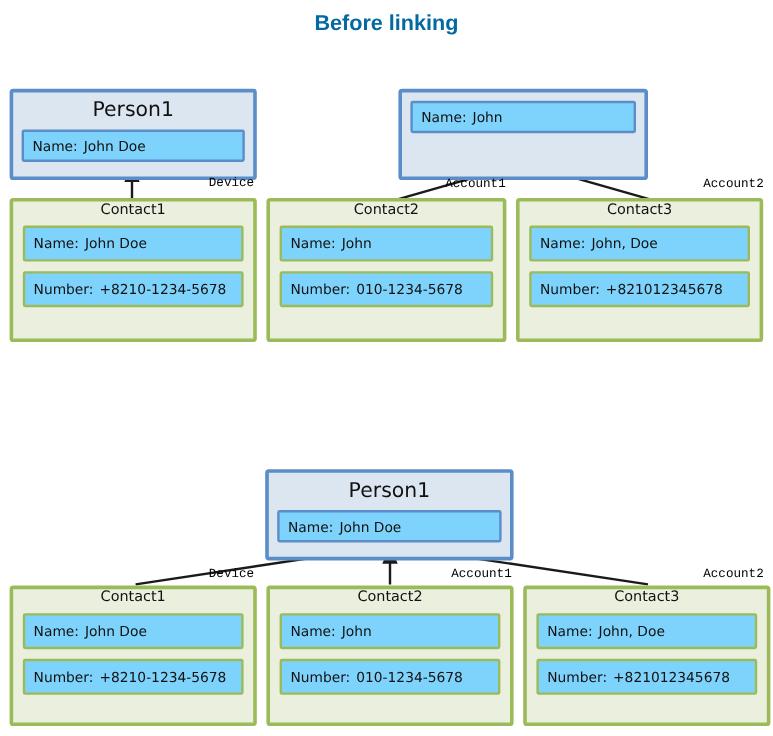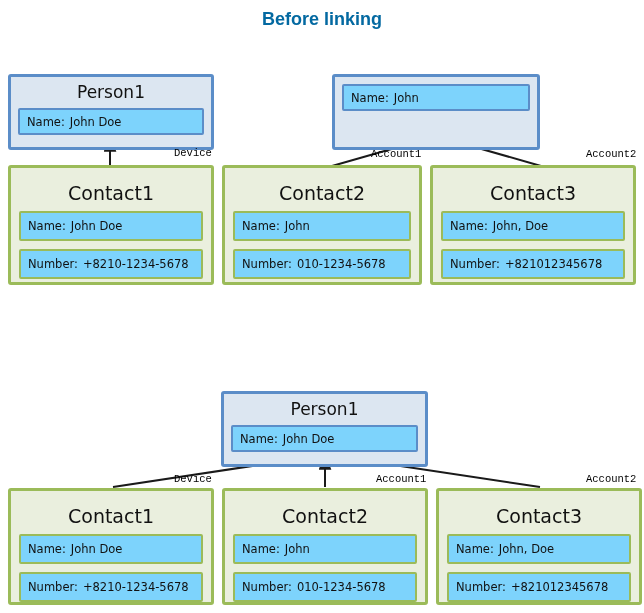--- a/index.html
+++ b/index.html
@@ -69,21 +69,21 @@
     border-color:#5B8DC8;
     margin:7px 7px 0 7px;
     height:27px;
   }
 
   
   .contact{
     border-color:#9BBB59;
     background:#EAEFDE;
   }
-  .contact .node-title{padding-top:16px;font-size:19px;}
+  .contact .node-title{padding-top:0;font-size:12px;}
   .contact .field{
     border-color:#9BBB59;
     margin:8px 8px 0 8px;
     height:30px;
   }
 
   
   .edge-label{
     position:absolute;
     font-family:Liberation Mono, monospace;

